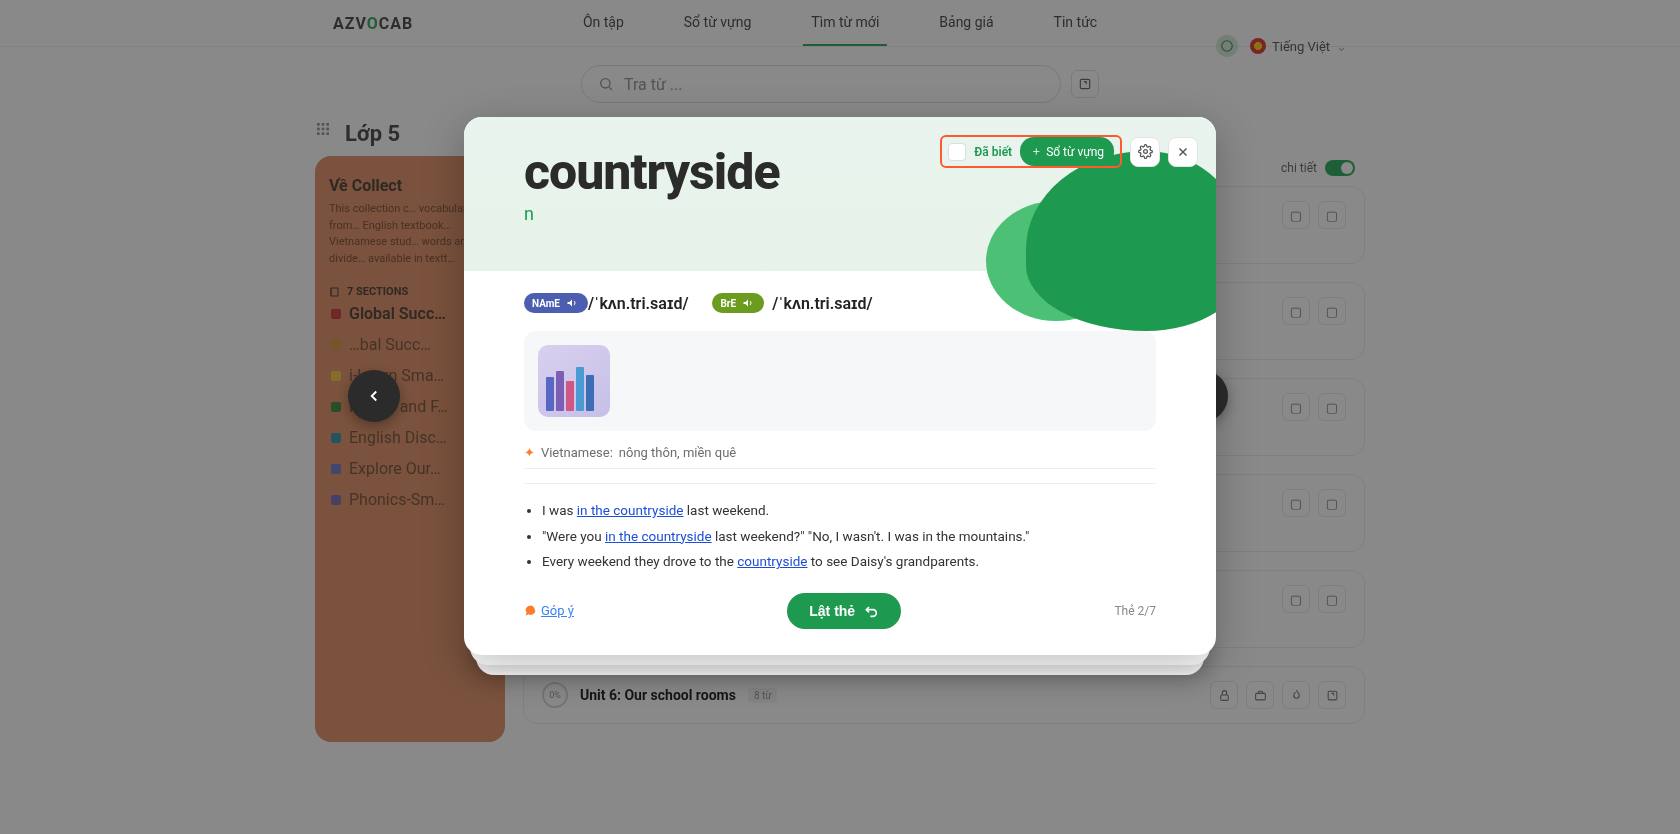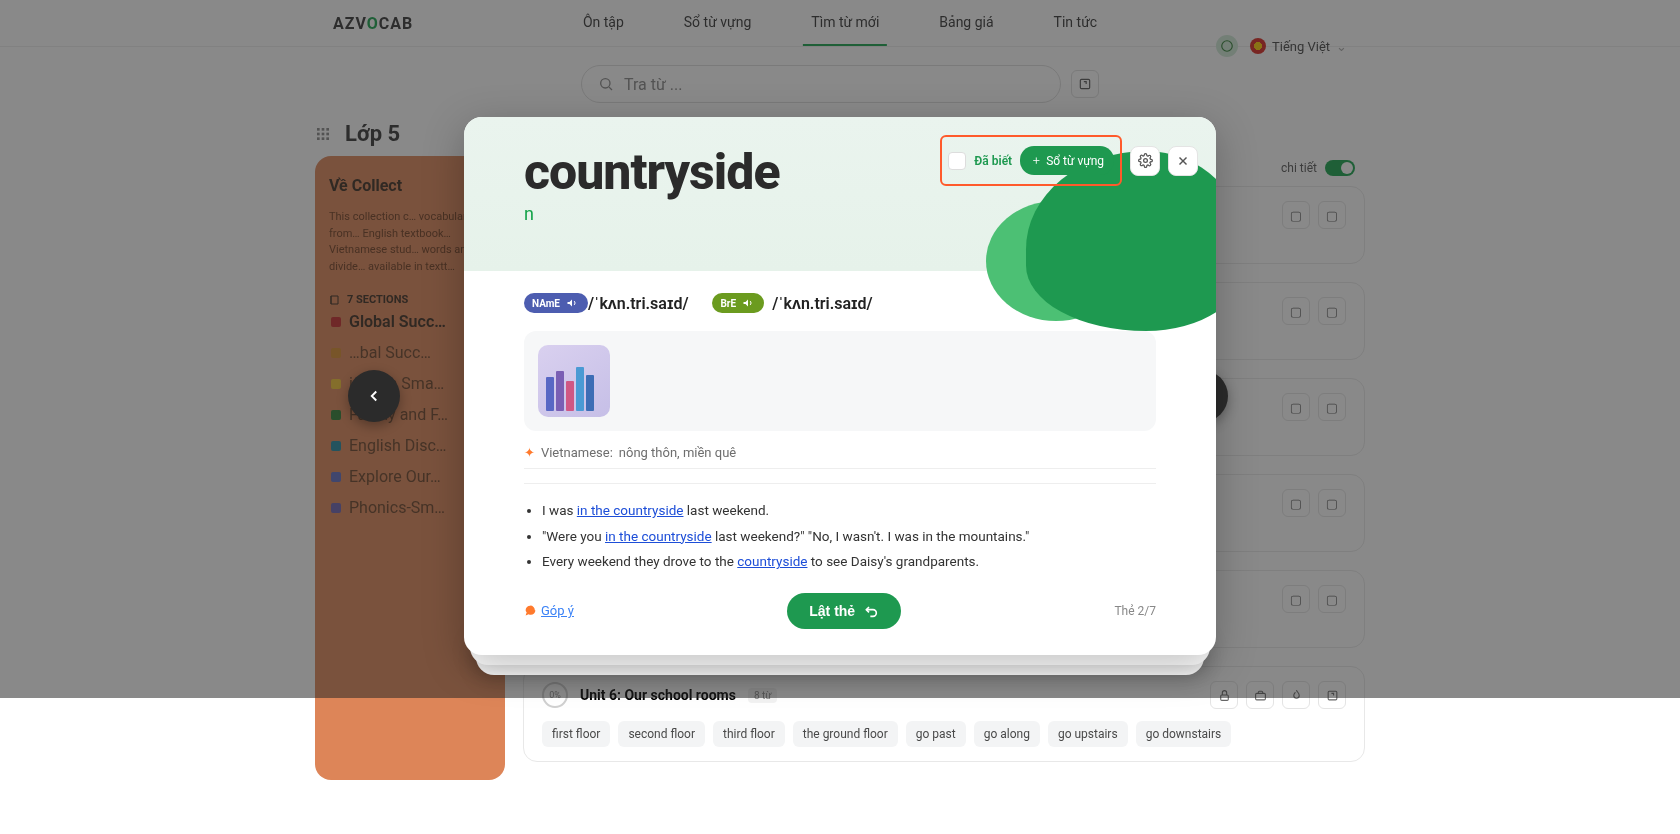--- a/index.html
+++ b/index.html
@@ -1,40 +1,40 @@
 <!DOCTYPE html>
 <html><head>
 <meta charset="utf-8">
 <style>
   * { box-sizing: border-box; margin: 0; padding: 0; }
   html, body { width: 1680px; height: 834px; font-family: -apple-system, BlinkMacSystemFont, "Segoe UI", Roboto, sans-serif; background: #fff; overflow: hidden; }
 
   
-  .page { width: 1680px; height: 698px; position: relative; }
+  .page { width: 1680px; height: 834px; position: relative; }
   .navbar { height: 47px; display:flex; align-items:center; justify-content:center; gap: 240px; padding: 0 50px; border-bottom:1px solid #eee;}
   .logo { position:absolute; left:333px; top:14px; font-weight:700; color:#333; font-size:16px; letter-spacing:1px;}
   .logo .green { color:#15a34a;}
   .navlinks { display:flex; gap:44px; font-size:14px; color:#333; position:absolute; left:50%; transform:translateX(-50%);}
   .navlinks .tab { padding:14px 8px; cursor:pointer;}
   .navlinks .tab.active { border-bottom:2px solid #15a34a;}
   .navright { position:absolute; right:333px; top:12px; display:flex; align-items:center; gap:12px;margin-top:23px;}
   .lang { display:flex; align-items:center; gap:6px; font-size:13px; color:#444;}
   .flag { width:16px; height:16px; border-radius:50%; background:radial-gradient(circle at 50% 50%, #ffcd00 0 35%, #da251d 35% 100%);}
   .coin { width:22px; height:22px; border-radius:50%; background:#cfe8d6; display:flex; align-items:center; justify-content:center; font-size:11px; color:#2e7d32;}
 
   .searchbar-wrap{ display:flex; justify-content:center; align-items:center; padding:18px 0; gap:10px;}
   .searchbar { width:480px; height:38px; border:1px solid #ddd; border-radius:20px; display:flex; align-items:center; padding:0 16px; gap:10px; color:#888;}
   .ext-icon-box{ width:28px;height:28px;border:1px solid #ddd;border-radius:6px;display:flex;align-items:center;justify-content:center;color:#555;}
 
   .content-row{ display:flex; gap:18px; padding:0 315px;}
-  .crumb{ display:flex; align-items:center; gap:14px; padding:0 315px 10px; color:#333; font-size:22px; font-weight:700;}
+  .crumb{ display:flex; align-items:flex-start; gap:14px; padding:0 315px 10px; color:#333; font-size:22px; font-weight:700;}
   .grid-icon{ font-size:16px; color:#666;}
 
   .sidebar{ width:190px; background:#dd8558; border-radius:16px; padding:20px 14px; color:#fff; flex-shrink:0;}
-  .sidebar h3{ font-size:16px; margin-bottom:14px; color:#3b2a1e;}
+  .sidebar h3{ font-size:16px; margin-bottom:6px; color:#3b2a1e;}
   .sidebar p{ font-size:11px; color:#703c1e; line-height:1.5;}
   .sec-head{ margin-top:18px; font-size:11px; font-weight:700; color:#3b2a1e; display:flex; gap:6px; align-items:center;}
   .sec-item{ display:flex; align-items:center; gap:8px; font-size:16px; color:#6b4226; padding:6px 2px;}
   .sec-item .dot{ width:10px;height:10px;border-radius:2px;}
   .sec-item.active{ color:#3b2a1e; font-weight:600;}
 
   .main{ flex:1;}
   .detail-toggle{ display:flex; justify-content:flex-end; align-items:center; gap:8px; font-size:12px; color:#555; padding:4px 10px 10px;}
   .toggle-track{ width:30px;height:16px;background:#15a34a;border-radius:10px;position:relative;}
   .toggle-knob{ width:12px;height:12px;background:#fff;border-radius:50%;position:absolute;right:2px;top:2px;}
@@ -53,21 +53,21 @@
   
   .mask{ position:absolute; inset:0; background:rgba(40,40,40,0.55);}
   .card-stack{ position:absolute; left:50%; top:117px; transform:translateX(-50%); width:752px;}
   .stack-shadow{ position:absolute; bottom:-20px; left:12px; right:12px; height:40px; background:#fff; border-radius:18px; box-shadow:0 6px 20px rgba(0,0,0,.15); z-index:0;}
   .stack-shadow2{ position:absolute; bottom:-10px; left:6px; right:6px; height:40px; background:#fff; border-radius:18px; box-shadow:0 6px 20px rgba(0,0,0,.15); z-index:1;}
   .card{ position:relative; z-index:2; width:752px; background:#fff; border-radius:18px; overflow:hidden; box-shadow:0 10px 40px rgba(0,0,0,.25);}
   .card-top{ height:154px; background:linear-gradient(180deg,#eaf4ee,#e6f2ea); position:relative; padding:26px 60px 0;}
   .word{ font-size:50px; font-weight:800; color:#2b2b2b; letter-spacing:-1px;}
   .pos{ color:#15a34a; font-size:18px; margin-top:2px;}
   .topbtns{ position:absolute; right:18px; top:18px; display:flex; align-items:center; gap:8px;}
-  .hl{ border:2px solid #ff5a2b; border-radius:6px; padding:9px 6px; display:flex; align-items:center; gap:8px;}
+  .hl{ border:2px solid #ff5a2b; border-radius:6px; padding:0 6px; display:flex; align-items:center; gap:8px;}
   .chk{ width:18px;height:18px;border-radius:4px;background:#fff;border:1px solid #ddd;}
   .known{ color:#1e9950; font-size:12px; font-weight:600;}
   .addbtn{ background:#1e9950; color:#fff; font-size:12px; padding:6px 10px; border-radius:14px; display:flex; gap:4px; align-items:center;}
   .iconbtn{ width:30px;height:30px;border:1px solid #e4e4e4;background:#fff;border-radius:8px;display:flex;align-items:center;justify-content:center;color:#555;}
   .blob1{ position:absolute; right:-30px; bottom:-60px; width:220px; height:180px; background:#1e9950; border-radius:60% 50% 50% 60% / 60% 60% 40% 40%;}
   .blob2{ position:absolute; right:90px; bottom:-50px; width:140px; height:120px; background:#4cc074; border-radius:55% 50% 55% 55%;}
 
   .card-body{ padding:22px 60px 26px;}
   .ipa-row{ display:flex; gap:24px; align-items:center; margin-bottom:18px;}
   .ipa-badge{ display:flex; align-items:center; gap:6px; padding:4px 10px 4px 8px; border-radius:14px; color:#fff; font-size:10px; font-weight:700;}
@@ -278,30 +278,20 @@
                 </svg>
               </div>
             <div class="ua">
                 <svg width="13" height="13" viewBox="0 0 24 24" fill="none" stroke="#666" stroke-width="2">
                   <rect x="4" y="4" width="16" height="16" rx="2"></rect>
                   <polyline points="10 8 14 8 14 12"></polyline>
                 </svg>
               </div>
           </div>
         </div>
-        <div class="chips" id="u6chips">
-            <span class="chip">first floor</span>
-            <span class="chip">second floor</span>
-            <span class="chip">third floor</span>
-            <span class="chip">the ground floor</span>
-            <span class="chip">go past</span>
-            <span class="chip">go along</span>
-            <span class="chip">go upstairs</span>
-            <span class="chip">go downstairs</span>
-          </div>
       </div>
     </div>
   </div>
 
   <div class="mask"></div>
 
   <div class="navarrow left">
     <svg width="18" height="18" viewBox="0 0 24 24" fill="none" stroke="#fff" stroke-width="2.5">
         <polyline points="15 18 9 12 15 6"></polyline>
       </svg>

